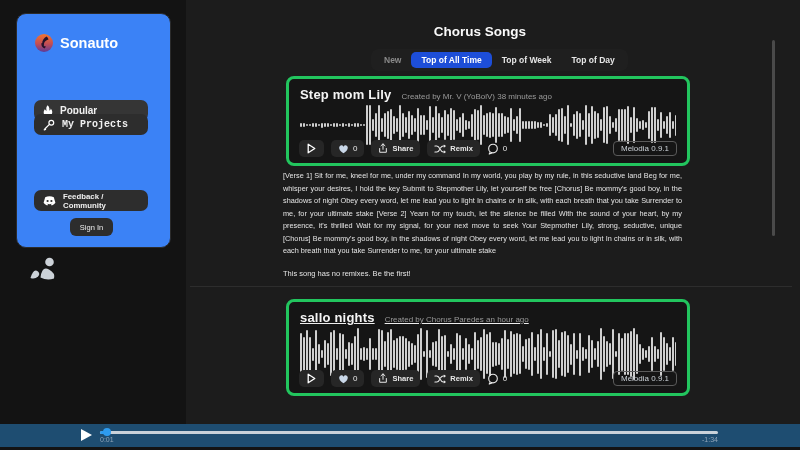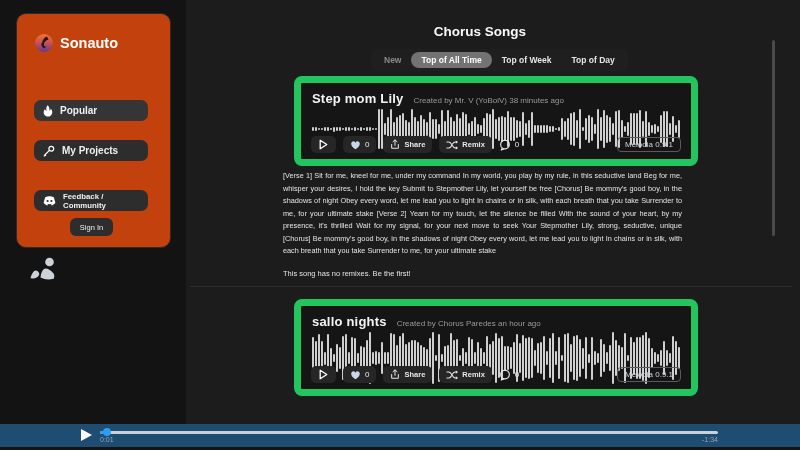--- a/index.html
+++ b/index.html
@@ -8,54 +8,54 @@
     position:relative; background:#131313; overflow:hidden;
     font-family:"Liberation Sans", sans-serif; color:#eee;
   }
   
   .main-area { position:absolute; left:186px; top:0; width:614px; height:424px; background:#1c1c1c; }
   .scroll-thumb { position:absolute; left:586px; top:40px; width:3px; height:196px; background:#4a4a4a; border-radius:2px; }
   .page-title { position:absolute; left:0; top:24px; width:588px; text-align:center; font-size:13.5px; font-weight:600; color:#fafafa; }
   .tabbar { position:absolute; left:185px; top:49px; display:flex; align-items:center; background:#1f1f1f; border-radius:7px; padding:3px; height:22px; }
   .tab { font-size:8.5px; font-weight:bold; color:#e6e6e6; padding:3px 10px; border-radius:5px; white-space:nowrap; cursor:default; }
   .tab.dim { color:#8a8a8a; }
-  .tab.active { background:#737373; color:#ffffff;border-radius:8px; }
+  .tab.active { background:#1d4ed8; color:#ffffff; }
 
   
-  .card { position:absolute; left:108px; width:404px; background:#151515; border:7px solid #22c55e; border-radius:8px; padding:8px 11px 7px; }
+  .card { position:absolute; left:100px; width:404px; background:#151515; border:3px solid #22c55e; border-radius:8px; padding:8px 11px 7px; }
   .card1 { top:76px; height:90px; }
-  .card2 { top:299px; height:97px; }
+  .card2 { top:299px; height:97px;text-decoration:underline; }
   .title-row { display:flex; align-items:baseline; gap:10px; }
   .song-title { font-size:13px; font-weight:bold; color:#f4f4f4; letter-spacing:.2px; }
   .byline { font-size:8px; color:#9a9a9a; }
   .waveform { display:flex; align-items:center; gap:1px; overflow:hidden; margin-top:2px; }
   .wave1 { height:42px; }
   .wave2 { height:54px; }
   .waveform span { width:2px; flex:none; background:#cfcfcf; border-radius:1px; }
   .btn-row { position:absolute; left:10px; right:10px; bottom:6px; display:flex; align-items:center; gap:7px; }
   .cbtn { display:inline-flex; align-items:center; gap:4px; background:#262626; border-radius:5px; height:17px; padding:0 7px; color:#e8e8e8; font-size:7.5px; font-weight:bold; cursor:pointer; }
   .cbtn.icon-only { padding:0 8px; }
   .plainbtn { display:inline-flex; align-items:center; gap:4px; color:#e8e8e8; font-size:8px; font-weight:bold; cursor:pointer; }
   .model-badge { margin-left:auto; border:1px solid #5a5a5a; border-radius:4px; padding:2px 7px; font-size:8px; color:#ccd2d8; }
   .count { font-size:8px; font-weight:normal; color:#e8e8e8; }
 
   .lyrics { position:absolute; left:97px; top:170px; width:399px; font-size:7.3px; line-height:12.5px; color:#e4e4e4; text-align:justify; }
   .remix-note { position:absolute; left:97px; top:269px; font-size:7.5px; color:#e4e4e4; }
   .divider { position:absolute; left:4px; top:286px; width:602px; height:1px; background:#2d2d2d; }
 
   
-  .sidebar { position:absolute; left:16px; top:13px; width:155px; height:235px; background:#c2410c; border:1px solid #2b2b2b; border-radius:10px; }
+  .sidebar { position:absolute; left:16px; top:13px; width:155px; height:235px; background:#3b82f6; border:1px solid #2b2b2b; border-radius:10px; }
   .logo-row { position:absolute; left:18px; top:20px; display:flex; align-items:center; gap:7px; }
   .logo-text { font-size:14.5px; font-weight:bold; color:#fff; }
   .sbtn { position:absolute; left:17px; width:114px; height:21px; background:#2d2d2d; border-radius:7px; display:flex; align-items:center; gap:7px; padding:0 9px; color:#f0f0f0; font-size:10px; font-weight:bold; cursor:pointer; }
   .sbtn.active { background:#353535; }
   .sbtn svg { flex:none; }
   .sbtn-make { top:50px; }
   .sbtn-popular { top:86px; }
-  .sbtn-projects { top:126px; }
+  .sbtn-projects { top:100px;font-family:Liberation Mono, monospace; }
   .sbtn-posts { top:140px; }
   .sbtn-feedback { top:176px; font-size:7.8px; font-weight:600; }
   .signin { position:absolute; left:53px; top:204px; width:43px; height:18px; background:#2d2d2d; border-radius:6px; display:flex; align-items:center; justify-content:center; font-size:7.5px; color:#eee; cursor:pointer; }
 
   
   .watermark { position:absolute; left:29px; top:257px; display:flex; align-items:center; gap:8px; color:#ccd2d8; }
   .wm-text1 { font-family:"DejaVu Sans Mono", monospace; font-size:10px; font-weight:bold; letter-spacing:1px; }
   .wm-text2 { font-size:13.5px; font-weight:bold; letter-spacing:1.5px; margin-top:1px; }
 
   

